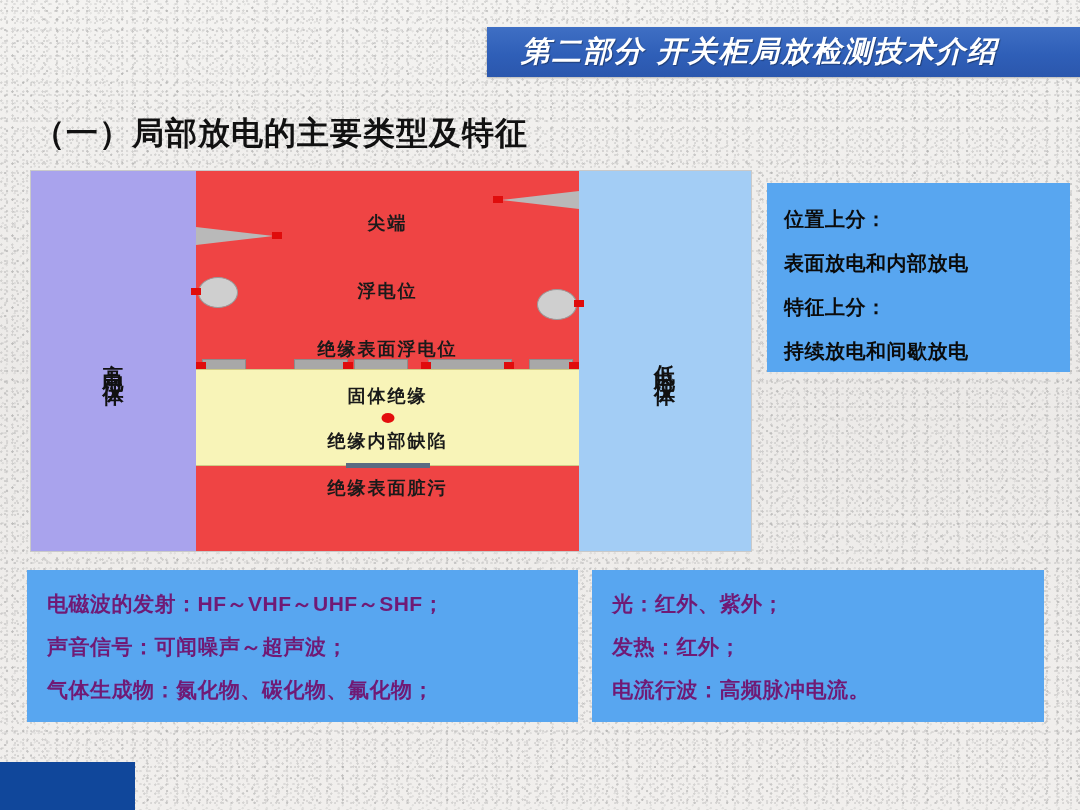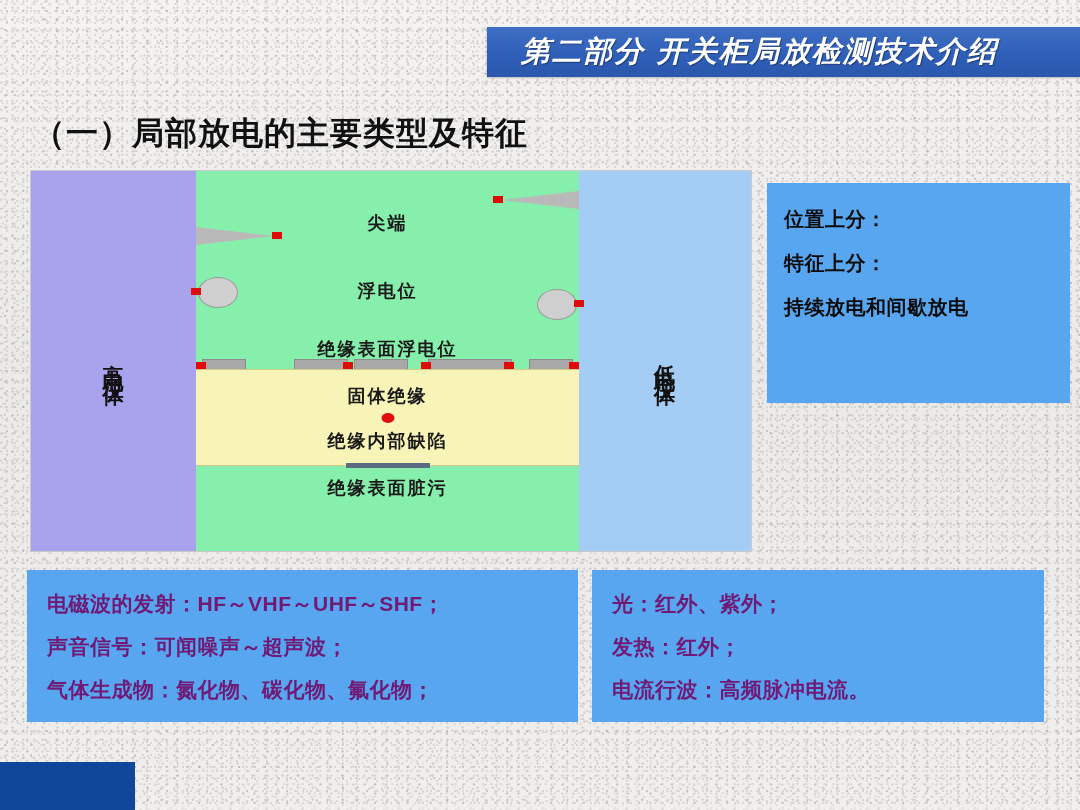--- a/index.html
+++ b/index.html
@@ -114,21 +114,21 @@
     line-height: 1.1;
   }
 
   
   #center-region {
     position: absolute;
     left: 165px;
     right: 172px;
     top: 0;
     bottom: 0;
-    background: #86efac;
+    background: #ef4444;
   }
 
   
   #solid-insulation {
     position: absolute;
     left: 0;
     right: 0;
     top: 198px;
     height: 95px;
     background: #f8f4b8;
@@ -226,21 +226,21 @@
     height: 7px;
     background: #e00c0c;
   }
 
   
   #right-panel {
     position: absolute;
     left: 767px;
     top: 183px;
     width: 303px;
-    height: 220px;
+    height: 189px;
     background: #58a6f0;
     padding: 14px 0 0 17px;
     box-sizing: border-box;
   }
   #right-panel .panel-line {
     font-size: 20px;
     font-weight: bold;
     color: #0b0b0b;
     line-height: 44px;
     white-space: nowrap;
@@ -334,20 +334,21 @@
       <div class="diag-label" id="label-floating">浮电位</div>
       <div class="diag-label" id="label-surface">绝缘表面浮电位</div>
       <div class="diag-label" id="label-solid">固体绝缘</div>
       <div class="diag-label" id="label-defect">绝缘内部缺陷</div>
       <div class="diag-label" id="label-dirty">绝缘表面脏污</div>
     </div>
   </div>
 
   <div id="right-panel">
     <div class="panel-line">位置上分：</div>
+    <div class="panel-line">表面放电和内部放电</div>
     <div class="panel-line">特征上分：</div>
     <div class="panel-line">持续放电和间歇放电</div>
   </div>
 
   <div class="bottom-panel" id="bottom-left-panel">
     <div class="panel-line">电磁波的发射：HF～VHF～UHF～SHF；</div>
     <div class="panel-line">声音信号：可闻噪声～超声波；</div>
     <div class="panel-line">气体生成物：氮化物、碳化物、氟化物；</div>
   </div>
 

